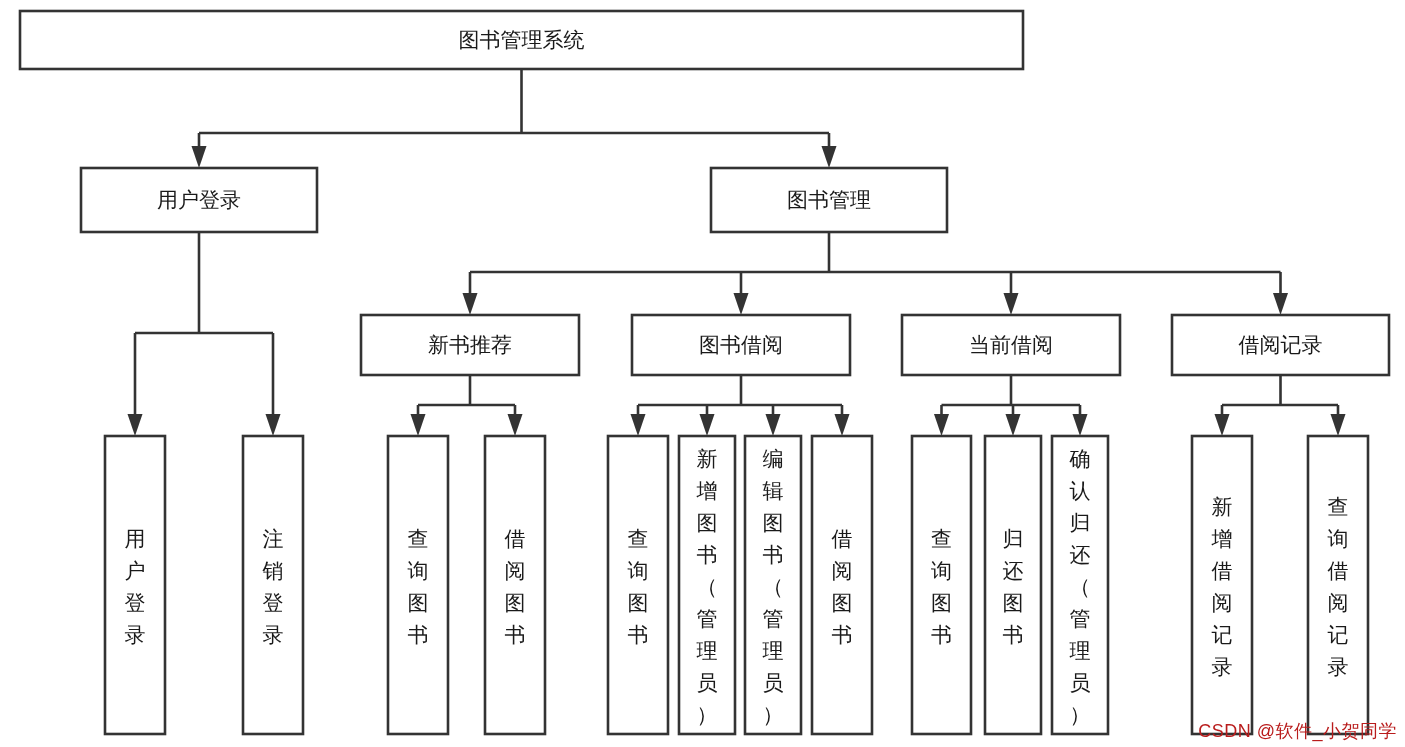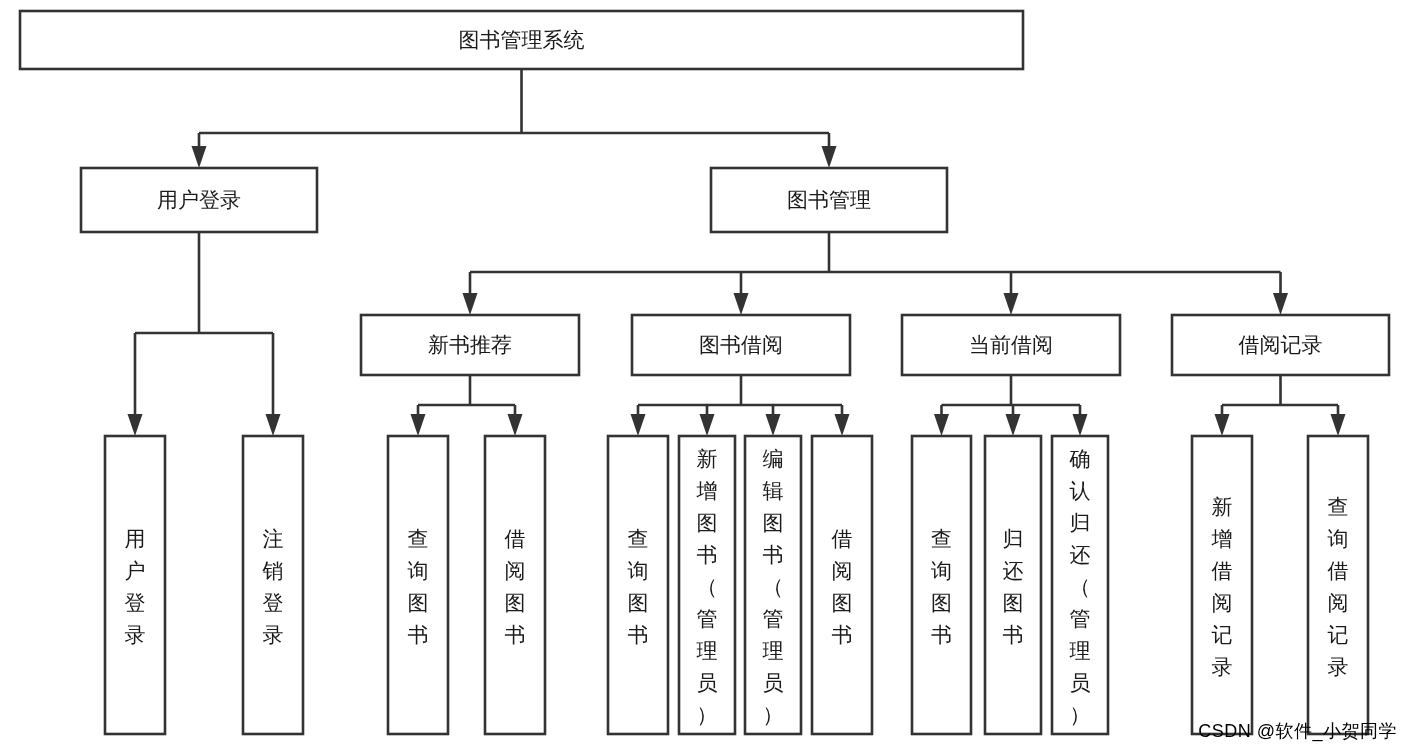--- a/index.html
+++ b/index.html
@@ -53,21 +53,21 @@
   .arrow-head {
     fill: #333333;
     stroke: none;
   }
   .watermark {
     position: absolute;
     right: 8px;
     bottom: 4px;
     font-family: "Liberation Sans", "DejaVu Sans", sans-serif;
     font-size: 18px;
-    color: #000000;
+    color: #b91c1c;
     letter-spacing: 0.5px;
     white-space: nowrap;
     pointer-events: none;
     user-select: none;
   }
 </style>
 </head>
 <body>
 
 <div id="diagram-root">

